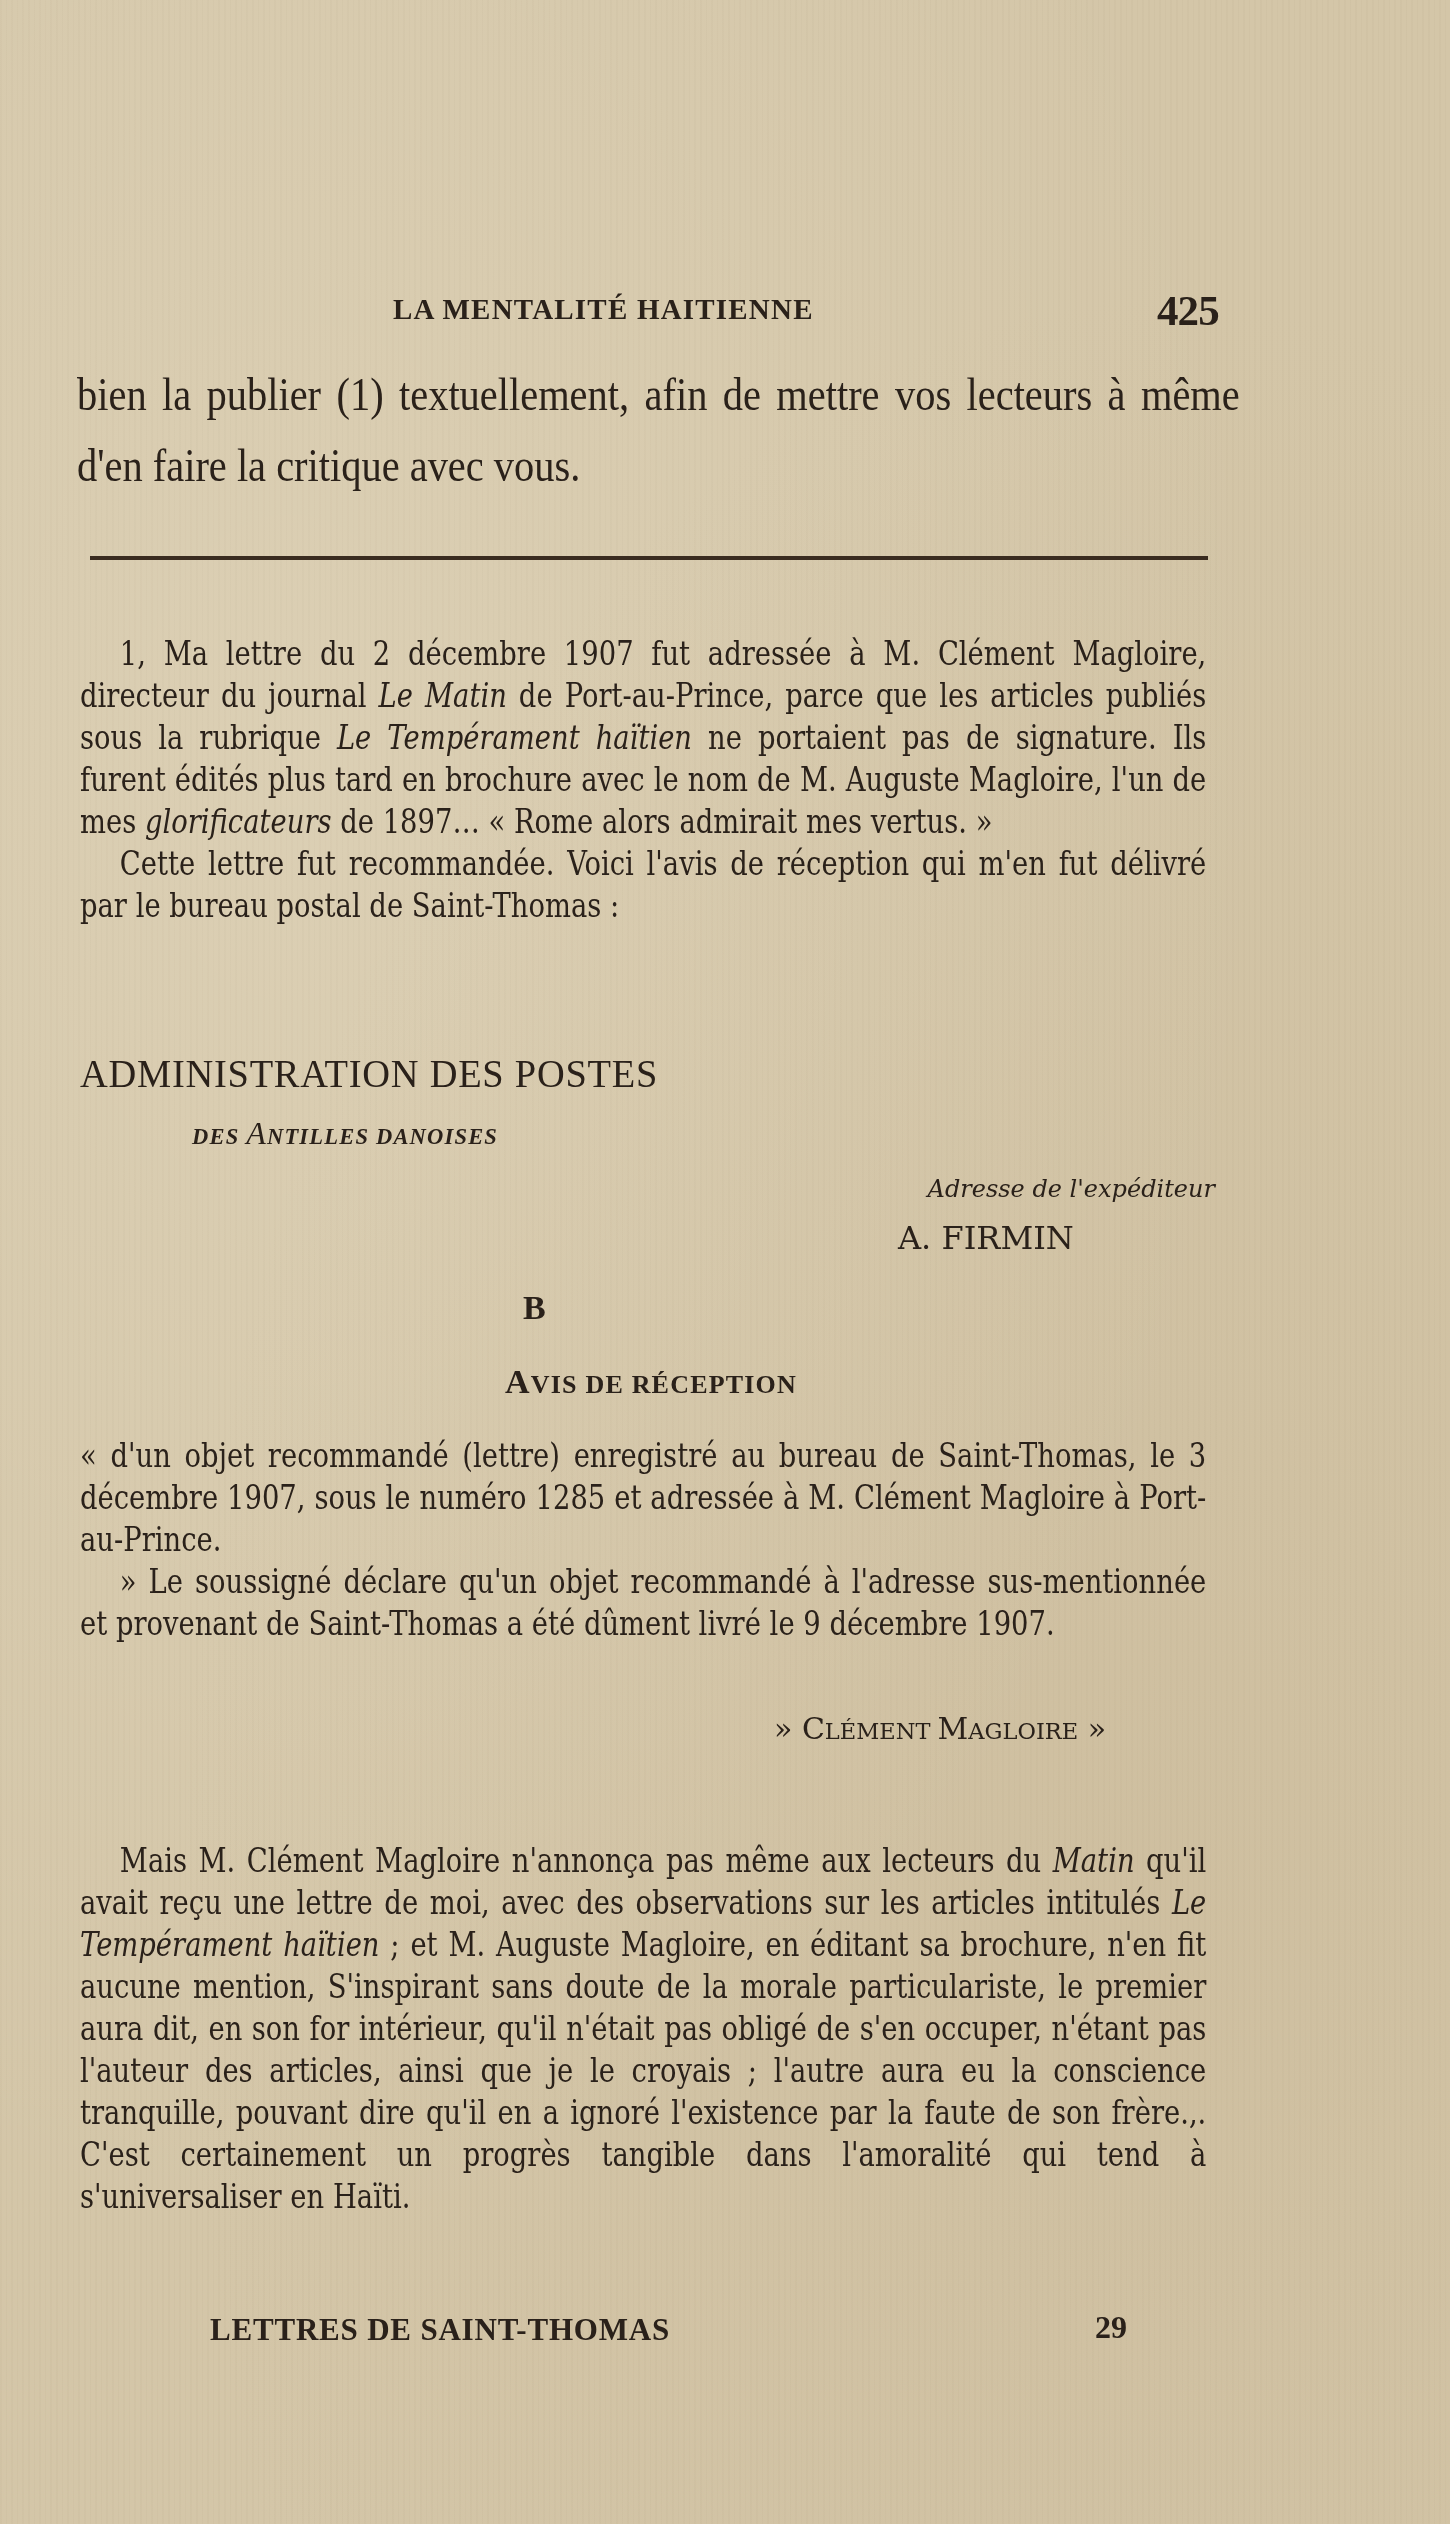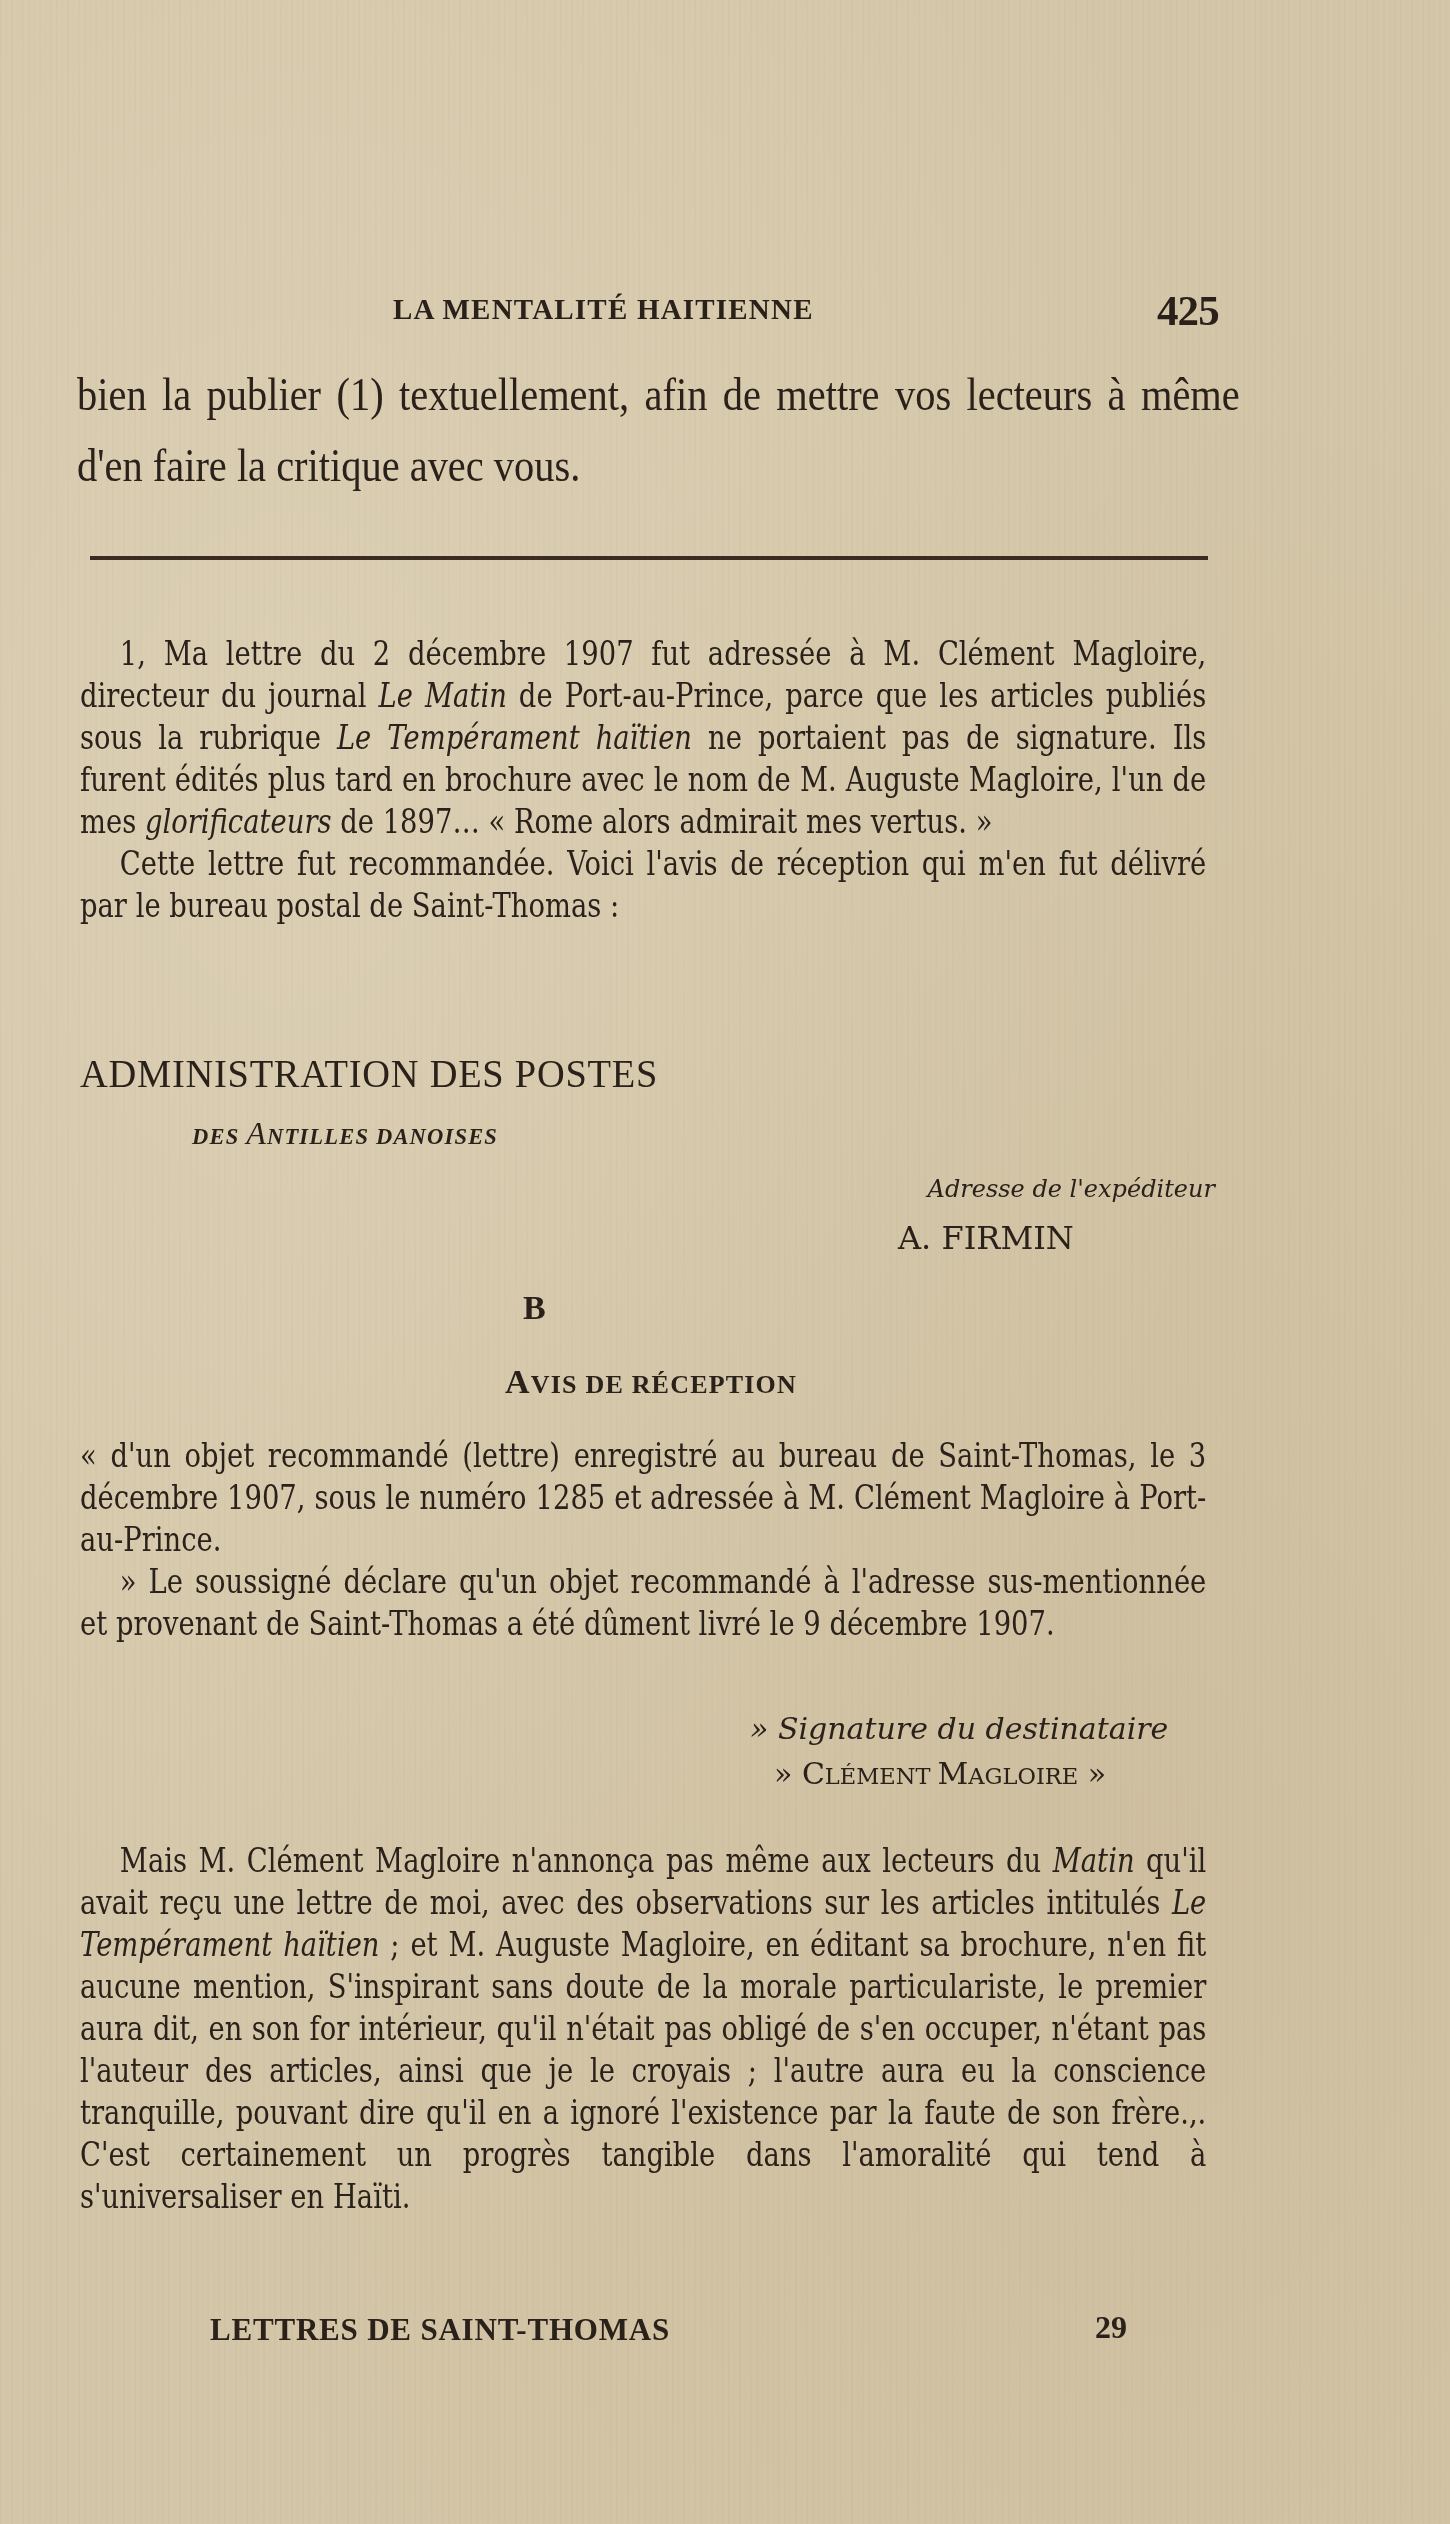--- a/index.html
+++ b/index.html
@@ -112,21 +112,20 @@
 
 <div class="abs letter-b">B</div>
 <div class="abs avis-title"><span class="cap">A</span><span>VIS DE RÉCEPTION</span></div>
 
 <div class="abs note avis-block">
   <p>« d'un objet recommandé (lettre) enregistré au bureau de Saint-Thomas, le 3 décembre 1907, sous le numéro 1285 et adressée à M. Clément Magloire à Port-au-Prince.</p>
   <p class="indent">» Le soussigné déclare qu'un objet recommandé à l'adresse sus-mentionnée et provenant de Saint-Thomas a été dûment livré le 9 décembre 1907.</p>
 </div>
 
 <div class="abs signature-block">
-  <div class="sig-line1">» Signature du destinataire</div>
   <div class="sig-line2"><span>» C</span><span class="sc">LÉMENT </span><span>M</span><span class="sc">AGLOIRE</span><span> »</span></div>
 </div>
 
 <div class="abs note closing-block">
   <p class="indent"><span>Mais M. Clément Magloire n'annonça pas même aux lecteurs du </span><i>Matin</i><span> qu'il avait reçu une lettre de moi, avec des observations sur les articles intitulés </span><i>Le Tempérament haïtien</i><span> ; et M. Auguste Magloire, en éditant sa brochure, n'en fit aucune mention, S'inspirant sans doute de la morale particulariste, le premier aura dit, en son for intérieur, qu'il n'était pas obligé de s'en occuper, n'étant pas l'auteur des articles, ainsi que je le croyais ; l'autre aura eu la conscience tranquille, pouvant dire qu'il en a ignoré l'existence par la faute de son frère.,. C'est certainement un progrès tangible dans l'amoralité qui tend à s'universaliser en Haïti.</span></p>
 </div>
 
 <div class="abs footer">
   <span class="label">LETTRES DE SAINT-THOMAS</span>
   <span class="num">29</span>

